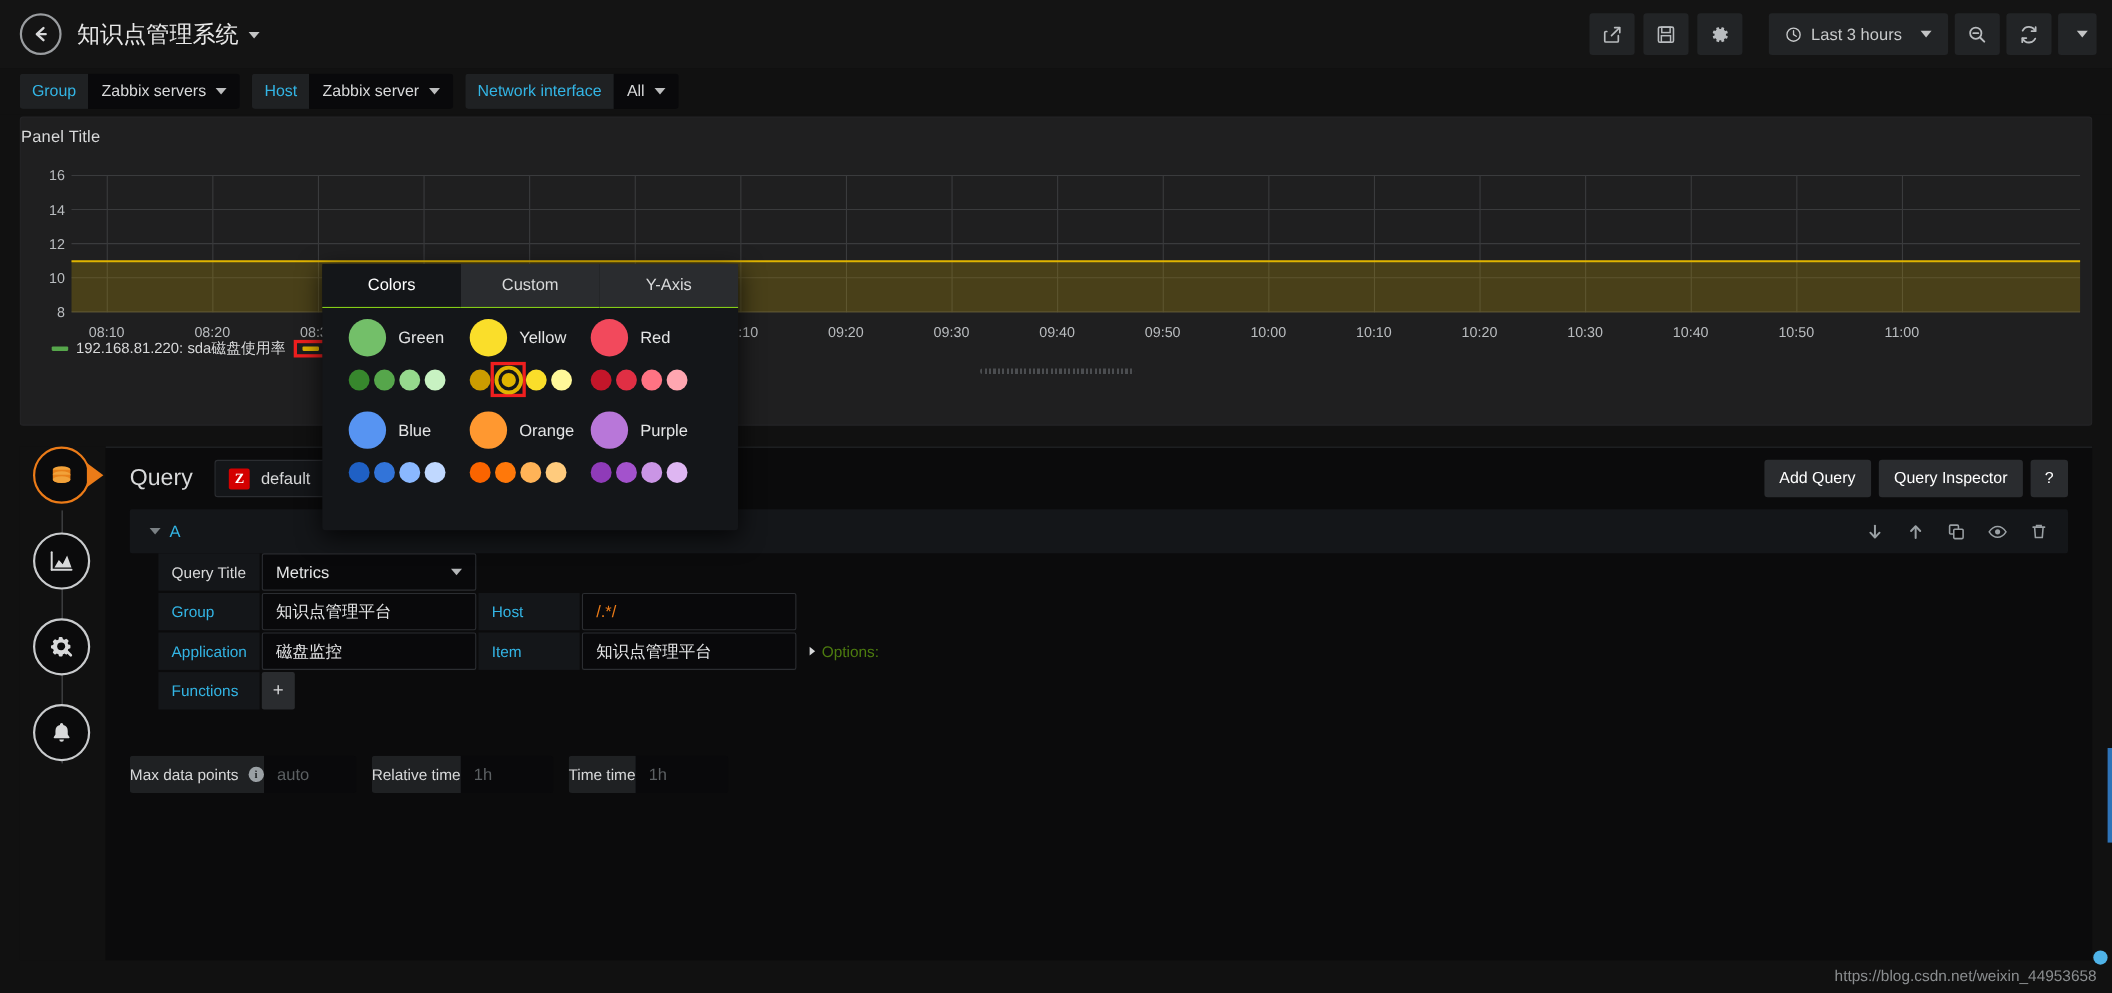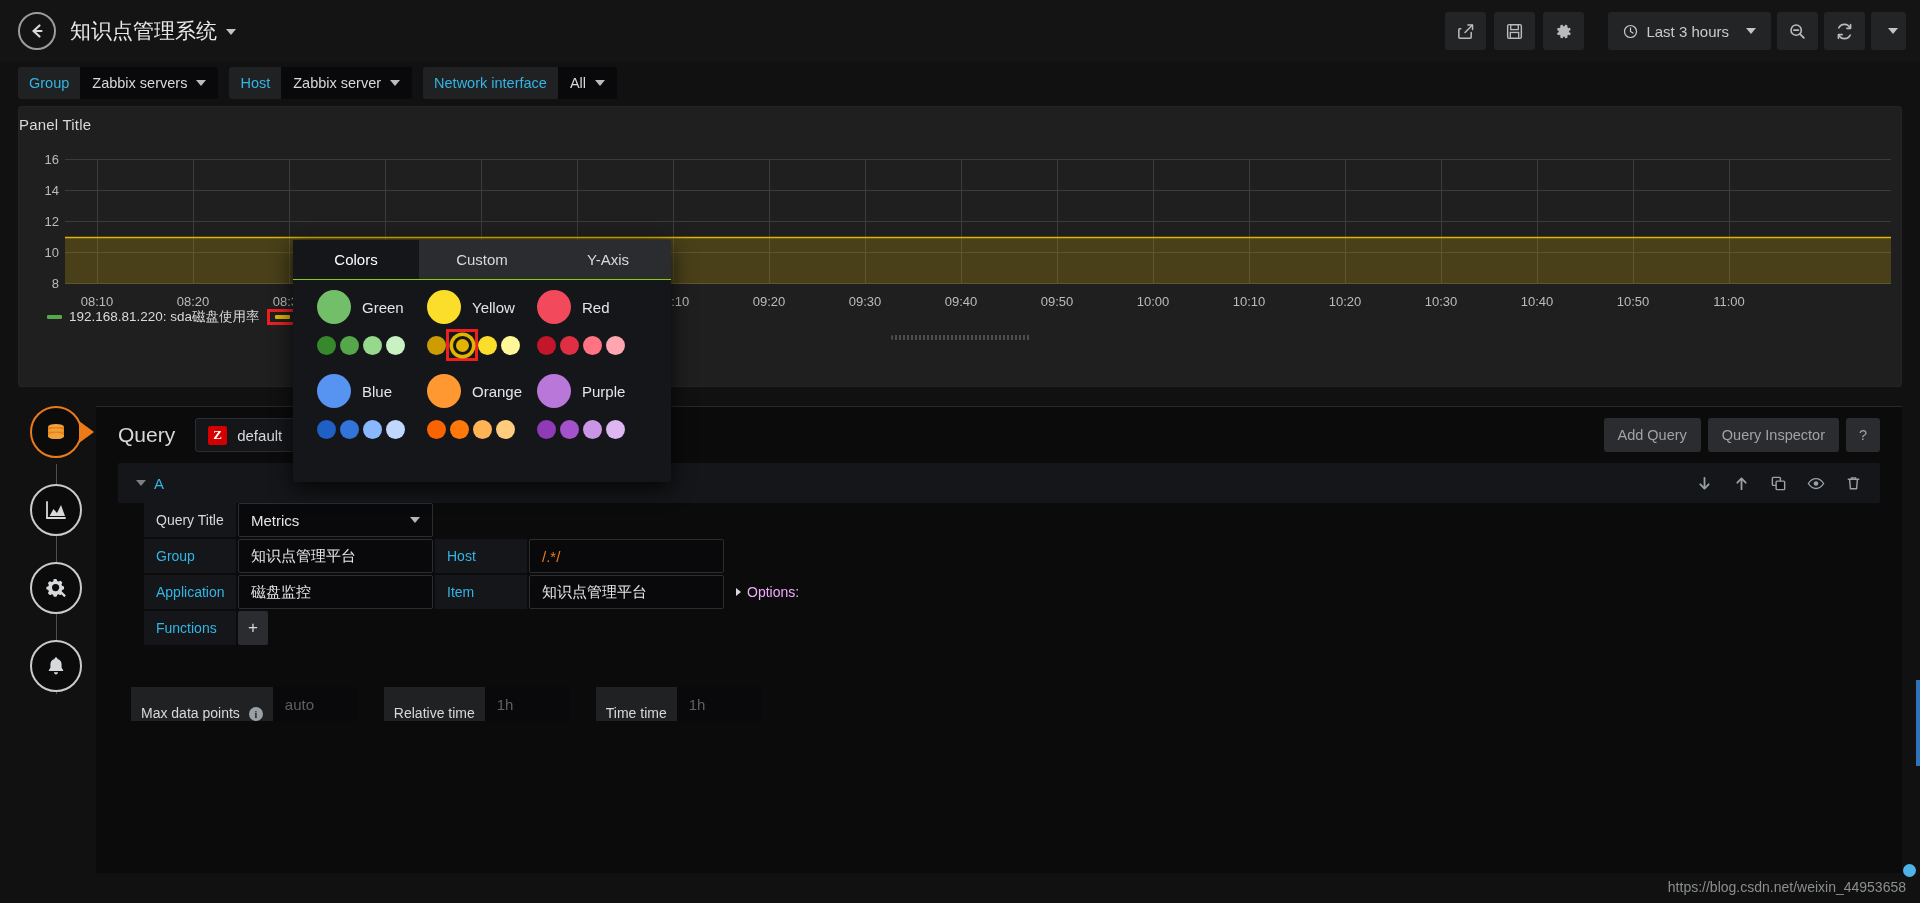--- a/index.html
+++ b/index.html
@@ -139,21 +139,21 @@
   }
   .z-logo {
     width: 19px; height: 19px; background: #d40000; border-radius: 2px;
     color: #fff; font-size: 13px; font-weight: bold; display: flex;
     align-items: center; justify-content: center; font-family: "Liberation Serif", serif;
   }
   .ds-name { font-size: 15px; color: #d8d9da; }
   .ed-head-right { margin-left: auto; display: flex; gap: 7px; }
   .ed-btn {
     height: 34px; padding: 0 14px; background: #2a2c2f; border: none; border-radius: 3px;
-    color: #a3a3a3; font-size: 14.5px; cursor: pointer; font-family: inherit;
+    color: #ffffff; font-size: 14.5px; cursor: pointer; font-family: inherit;
   }
   .ed-btn.sq { width: 34px; padding: 0; }
 
   
   .qrow-head {
     height: 40px; background: #141619; display: flex; align-items: center;
     padding: 0 18px; margin: 0 22px; border-radius: 2px;
   }
   .qrow-caret {
     width: 0; height: 0; border-left: 5px solid transparent;
@@ -173,38 +173,38 @@
   .fl-input {
     width: 195px; background: #09090b; border: 1px solid #2b2d31; border-radius: 2px;
     display: flex; align-items: center; padding: 0 12px; font-size: 15px;
     color: #e4e5e6; margin-left: 2px; cursor: text;
   }
   .fl-input.regex { color: #eb7b18; }
   .fl-input .caret-dn { margin-left: auto; border-top-color: #b4b6b8; }
   .fl-spacer { width: 2px; }
   .fl-opt {
     display: flex; align-items: center; gap: 6px; margin-left: 12px;
-    font-size: 14px; color: #f0abfc; cursor: pointer;
+    font-size: 14px; color: #4d7c0f; cursor: pointer;
   }
   .opt-caret {
     width: 0; height: 0; border-top: 4px solid transparent;
     border-bottom: 4px solid transparent; border-left: 5px solid #d8d9da;
   }
   .plus-btn {
     width: 30px; height: 34px; background: #2a2c2f; border-radius: 2px; margin-left: 2px;
     display: flex; align-items: center; justify-content: center; color: #d8d9da;
     font-size: 17px; cursor: pointer;
   }
 
   
   .optbar { margin: 42px 22px 0 22px; display: flex; gap: 14px; }
   .opt-grp { display: flex; height: 34px; border-radius: 3px; overflow: hidden; }
   .opt-lab {
     background: #1f2123; color: #d8d9da; font-size: 14px; display: flex;
-    align-items: flex-end; gap: 9px; padding: 0 10px; white-space: nowrap; margin-left: 13px;
+    align-items: center; gap: 9px; padding: 0 0; white-space: nowrap;
   }
   .info-i {
     width: 14px; height: 14px; border-radius: 50%; background: #9aa0a4; color: #1f2123;
     font-size: 10px; font-weight: bold; display: flex; align-items: center;
     justify-content: center; font-family: "Liberation Serif", serif;
   }
   .opt-in {
     background: #09090b; width: 84px; display: flex; align-items: center;
     padding: 0 12px; font-size: 15px; color: #5c6063; cursor: text;
   }

